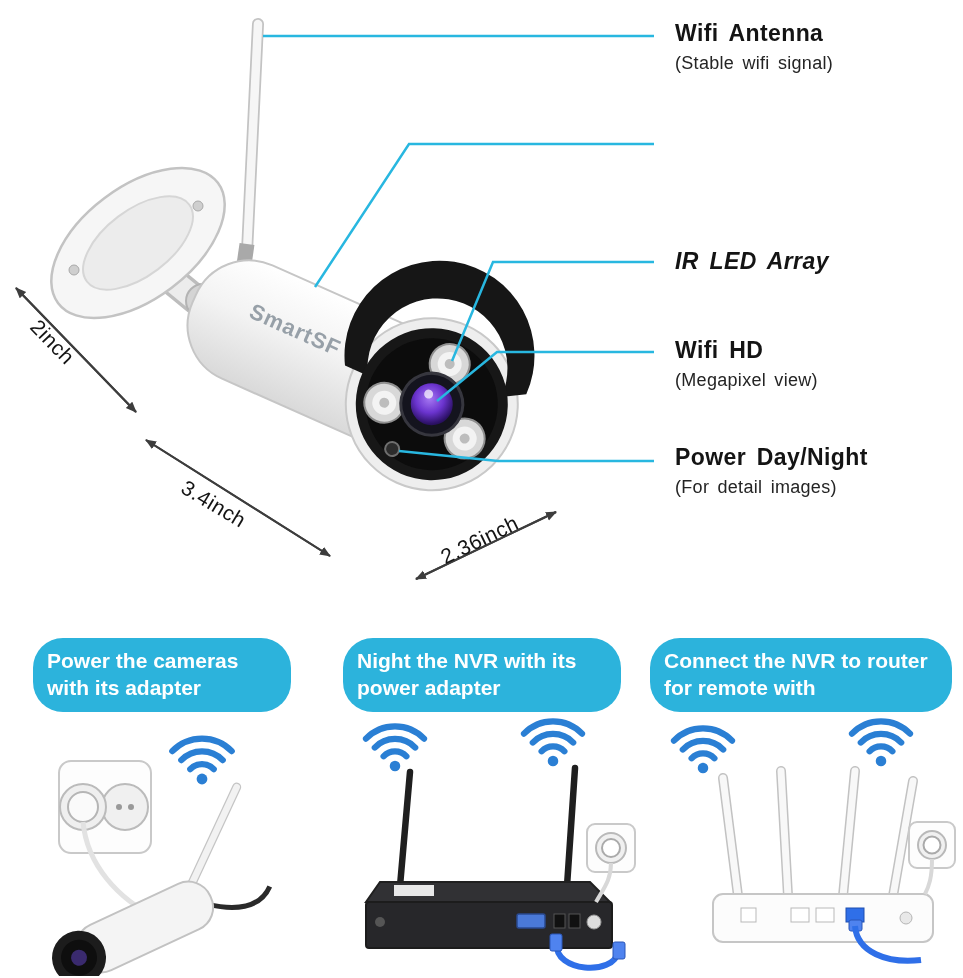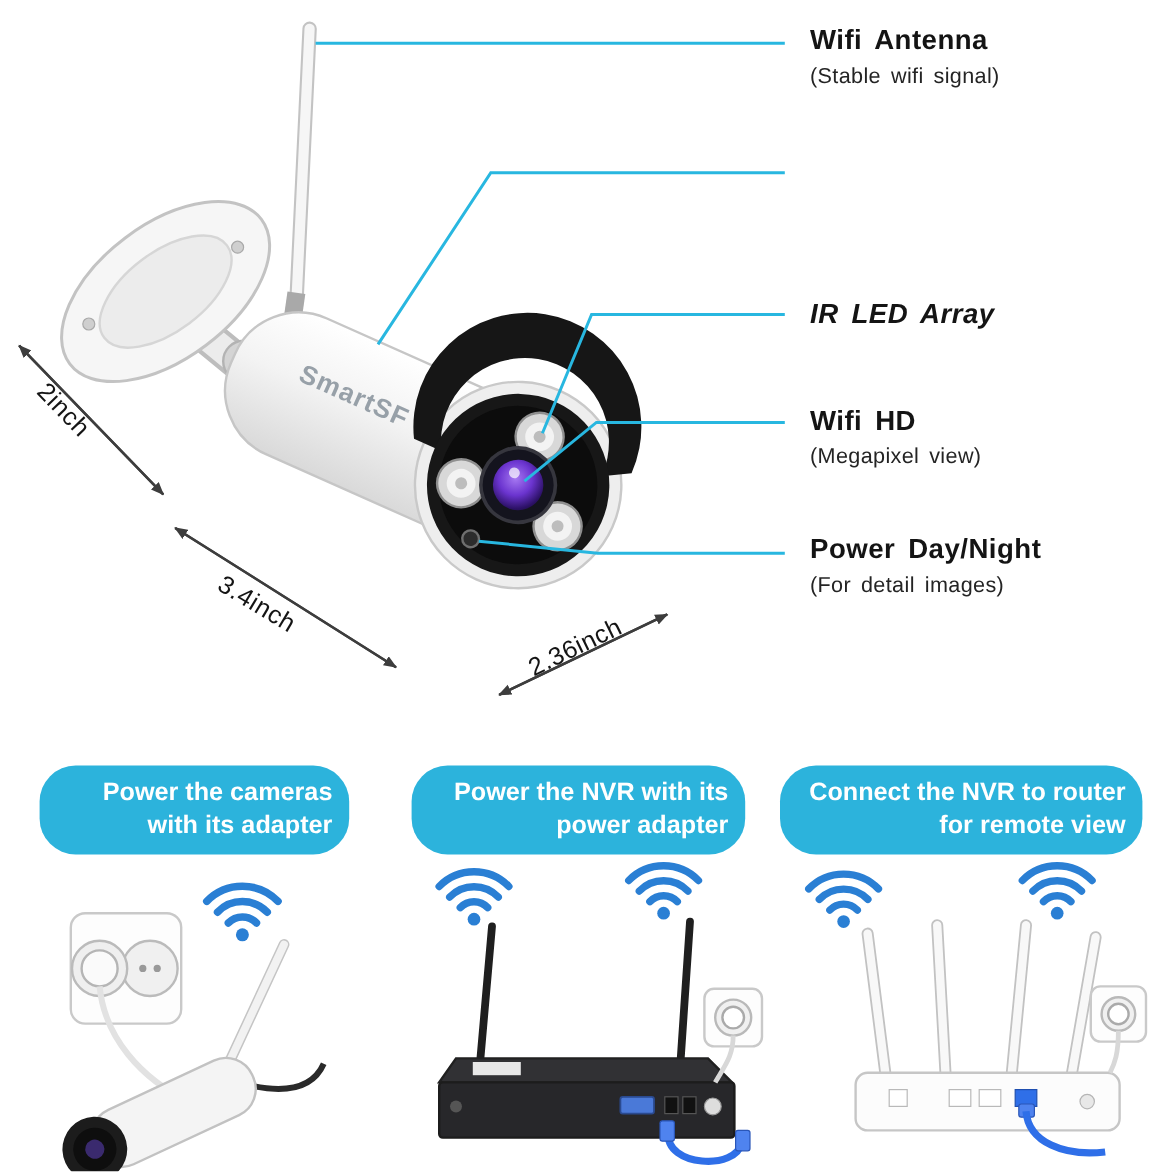--- a/index.html
+++ b/index.html
@@ -15,21 +15,21 @@
   #callout-3{top:337px;} #callout-4{top:444px;}
   
   .dim{position:absolute;font-size:21px;color:#141414;letter-spacing:.5px;white-space:nowrap;}
   #dim-0{left:26px;top:330px;transform:rotate(46deg);}
   #dim-1{left:178px;top:492px;transform:rotate(31deg);}
   #dim-2{left:438px;top:528px;transform:rotate(-26deg);}
   
   .step{position:absolute;top:638px;width:320px;}
   #step-0{left:2px;} #step-1{left:322px;} #step-2{left:641px;}
   .bubble{margin:0 auto;background:#2cb3dc;color:#ffffff;font-weight:bold;font-size:21px;
-          line-height:1.28;text-align:right;border-radius:30px;padding:10px 14px;}
+          line-height:1.28;text-align:left;border-radius:30px;padding:10px 14px;}
   #step-0 .bubble{width:230px;} #step-1 .bubble{width:250px;} #step-2 .bubble{width:274px;}
   .step svg{display:block;margin:2px auto 0;}
   .wifi{color:#2a7fd4;}
 </style>
 </head>
 <body>
 
 <div class="page">
 
   <svg width="0" height="0" style="position:absolute" aria-hidden="true">
@@ -156,21 +156,21 @@
         <path d="M 64 6 C 90 26, 112 30, 128 16" stroke="#2a2a2a" stroke-width="5" fill="none"></path>
         <rect x="-75" y="-25" width="145" height="50" rx="24" fill="#f4f4f4" stroke="#c2c2c2" stroke-width="2"></rect>
         <circle cx="-75" cy="0" r="27" fill="#1c1c1c"></circle>
         <circle cx="-75" cy="0" r="18" fill="#0e0e0e"></circle>
         <circle cx="-75" cy="0" r="8" fill="#3a2a6e"></circle>
       </g>
     </svg>
   </div>
 
   <div class="step" id="step-1">
-    <div class="bubble">Power the NVR with its power adapter</div>
+    <div class="bubble">Night the NVR with its power adapter</div>
     <svg width="320" height="262" viewBox="0 0 320 262">
       <use href="#wifi-glyph" class="wifi" transform="translate(73,52) scale(0.88)"></use>
       <use href="#wifi-glyph" class="wifi" transform="translate(231,47) scale(0.88)"></use>
       <g stroke="#1f1f1f" stroke-width="6.5" stroke-linecap="round">
         <line x1="78" y1="172" x2="88" y2="58"></line>
         <line x1="245" y1="172" x2="253" y2="54"></line>
       </g>
       <g>
         <polygon points="58,168 268,168 288,188 44,188" fill="#313134" stroke="#202020" stroke-width="2"></polygon>
         <rect x="44" y="188" width="246" height="46" rx="3" fill="#27272a" stroke="#1c1c1c" stroke-width="2"></rect>
@@ -189,21 +189,21 @@
       </g>
       <g>
         <path d="M 235 230 C 232 258, 292 262, 296 238" stroke="#2f6fe8" stroke-width="6" fill="none"></path>
         <rect x="228" y="220" width="12" height="17" rx="2" fill="#4f83ef" stroke="#2a56b8"></rect>
         <rect x="291" y="228" width="12" height="17" rx="2" fill="#4f83ef" stroke="#2a56b8"></rect>
       </g>
     </svg>
   </div>
 
   <div class="step" id="step-2">
-    <div class="bubble">Connect the NVR to router for remote view</div>
+    <div class="bubble">Connect the NVR to router for remote with</div>
     <svg width="320" height="262" viewBox="0 0 320 262">
       <use href="#wifi-glyph" class="wifi" transform="translate(62,54) scale(0.88)"></use>
       <use href="#wifi-glyph" class="wifi" transform="translate(240,47) scale(0.88)"></use>
       <g>
         <g stroke="#c2c2c2" stroke-width="10" stroke-linecap="round">
           <line x1="97" y1="182" x2="82" y2="64"></line>
             <line x1="147" y1="182" x2="140" y2="57"></line>
           <line x1="202" y1="182" x2="214" y2="57"></line>
             <line x1="252" y1="182" x2="272" y2="67"></line>
         </g>

